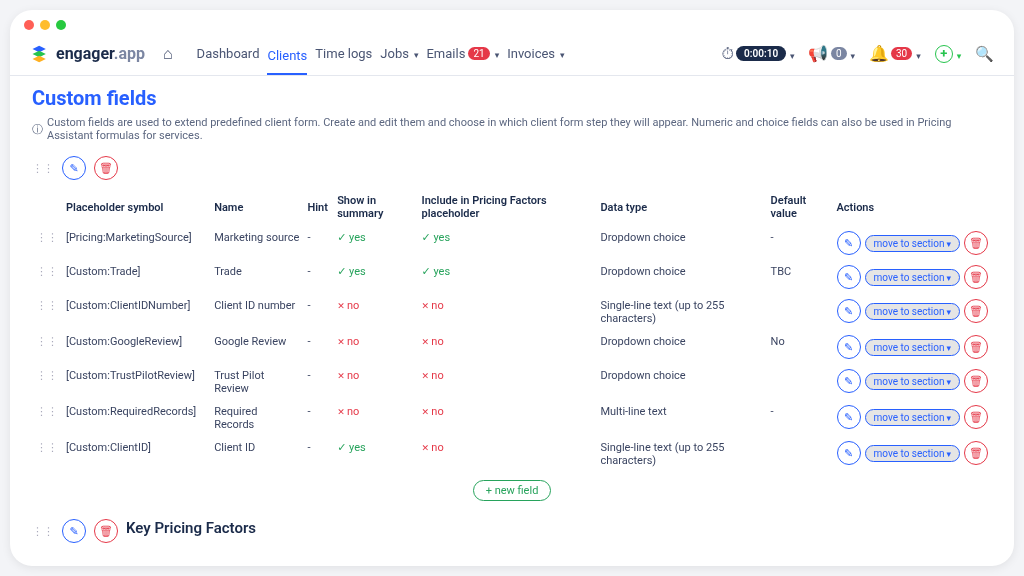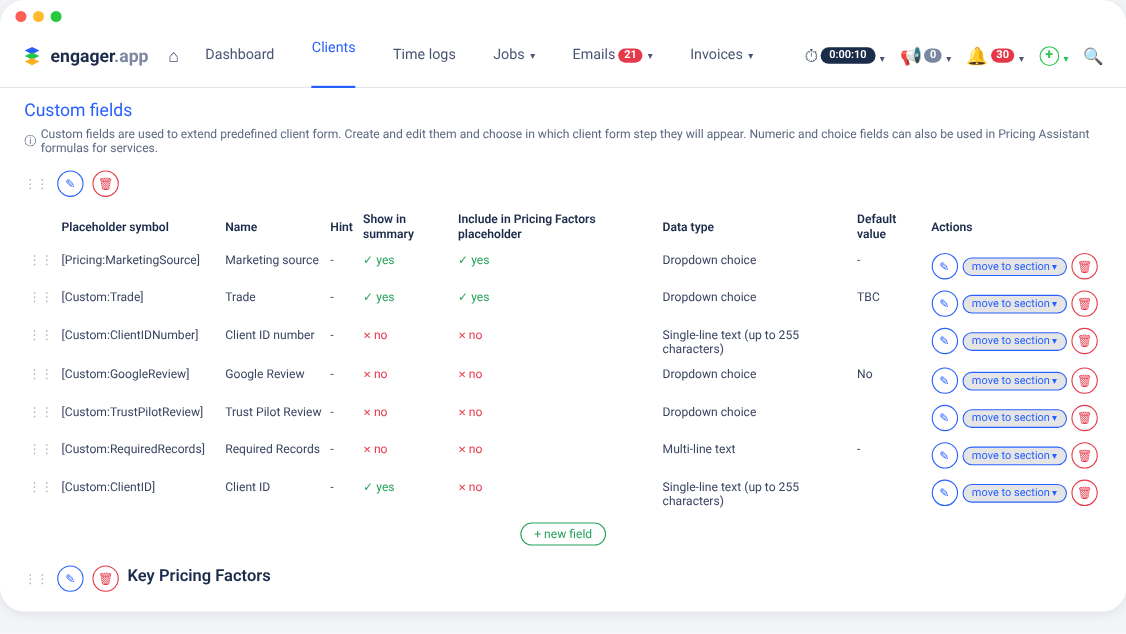--- a/index.html
+++ b/index.html
@@ -1,33 +1,33 @@
 <!DOCTYPE html>
 <html><head>
 <meta charset="utf-8">
 <style>
 *{box-sizing:border-box;margin:0;padding:0;font-family:-apple-system,BlinkMacSystemFont,"Segoe UI",Roboto,sans-serif}
 body{background:#f3f4f7;width:1024px;height:576px;overflow:hidden}
-.chrome{background:#fff;border-radius:22px;height:556px;box-shadow:0 2px 10px rgba(0,0,0,.08);overflow:hidden;position:relative}
+.chrome{background:#fff;border-radius:22px;margin:10px;height:556px;box-shadow:0 2px 10px rgba(0,0,0,.08);overflow:hidden;position:relative}
 .mac-dots{display:flex;gap:6px;padding:10px 14px 6px}
 .dot{width:10px;height:10px;border-radius:50%}
 .dot.r{background:#ff5f56}.dot.y{background:#ffbd2e}.dot.g{background:#27c93f}
 .topbar{display:flex;align-items:center;padding:4px 20px 8px;border-bottom:1.5px solid #e4e7ee}
 .logo{display:flex;align-items:center;gap:6px;font-weight:700;font-size:16px;color:#1b2b4a}
 .logo svg{width:20px;height:20px}
-.nav{display:flex;align-items:center;gap:34px;margin-left:24px;font-size:13px;color:#4a5573}
+.nav{display:flex;align-items:center;gap:8px;margin-left:24px;font-size:13px;color:#4a5573}
 .nav-item{display:flex;align-items:center;gap:3px;padding:6px 0;cursor:pointer}
-.nav-item.active{color:#2860ff;border-bottom:2px solid #2860ff;padding-bottom:27px;margin-bottom:-9px}
-.badge{background:#e53848;color:#fff;border-radius:9px;font-size:10px;padding:1px 5px;font-weight:700;min-width:16px;text-align:right}
+.nav-item.active{color:#2860ff;border-bottom:2px solid #2860ff;padding-bottom:10px;margin-bottom:-9px}
+.badge{background:#e53848;color:#fff;border-radius:9px;font-size:10px;padding:1px 5px;font-weight:400;min-width:16px;text-align:right}
 .right-tools{margin-left:auto;display:flex;align-items:center;gap:14px;color:#4a5573}
 .timer{background:#1b2b4a;color:#fff;border-radius:11px;font-size:10px;padding:2px 8px;font-weight:600}
 .icon-btn{cursor:pointer;display:flex;align-items:center;gap:2px}
 .plus-circle{width:18px;height:18px;border:1.5px solid #27c44e;border-radius:50%;display:flex;align-items:center;justify-content:center;color:#27c44e;font-weight:700;font-size:13px}
 .page{padding:10px 22px;overflow-y:auto;height:calc(100% - 64px)}
-h1{font-size:16px;color:#2860ff;font-weight:400;margin-bottom:6px}
+h1{font-size:20px;color:#2860ff;font-weight:700;margin-bottom:6px}
 .hint{font-size:11px;color:#5c6780;display:flex;align-items:center;gap:4px;margin-bottom:14px}
 .section-head{display:flex;align-items:flex-start;gap:8px;margin-bottom:8px}
 .drag{color:#aab;cursor:grab;font-size:11px;padding-top:6px}
 .circ-btn{width:24px;height:24px;border-radius:50%;border:1.5px solid;display:flex;align-items:center;justify-content:center;cursor:pointer;font-size:11px;background:#fff}
 .circ-btn.blue{border-color:#2860ff;color:#2860ff}
 .circ-btn.red{border-color:#e53848;color:#e53848}
 .section-title{font-size:15px;font-weight:600;color:#1b2b4a}
 .section-sub{font-size:11px;color:#8a94ac}
 .section-meta{font-size:11px;color:#5c6780;margin-top:2px}
 .section-meta b{font-weight:600}

